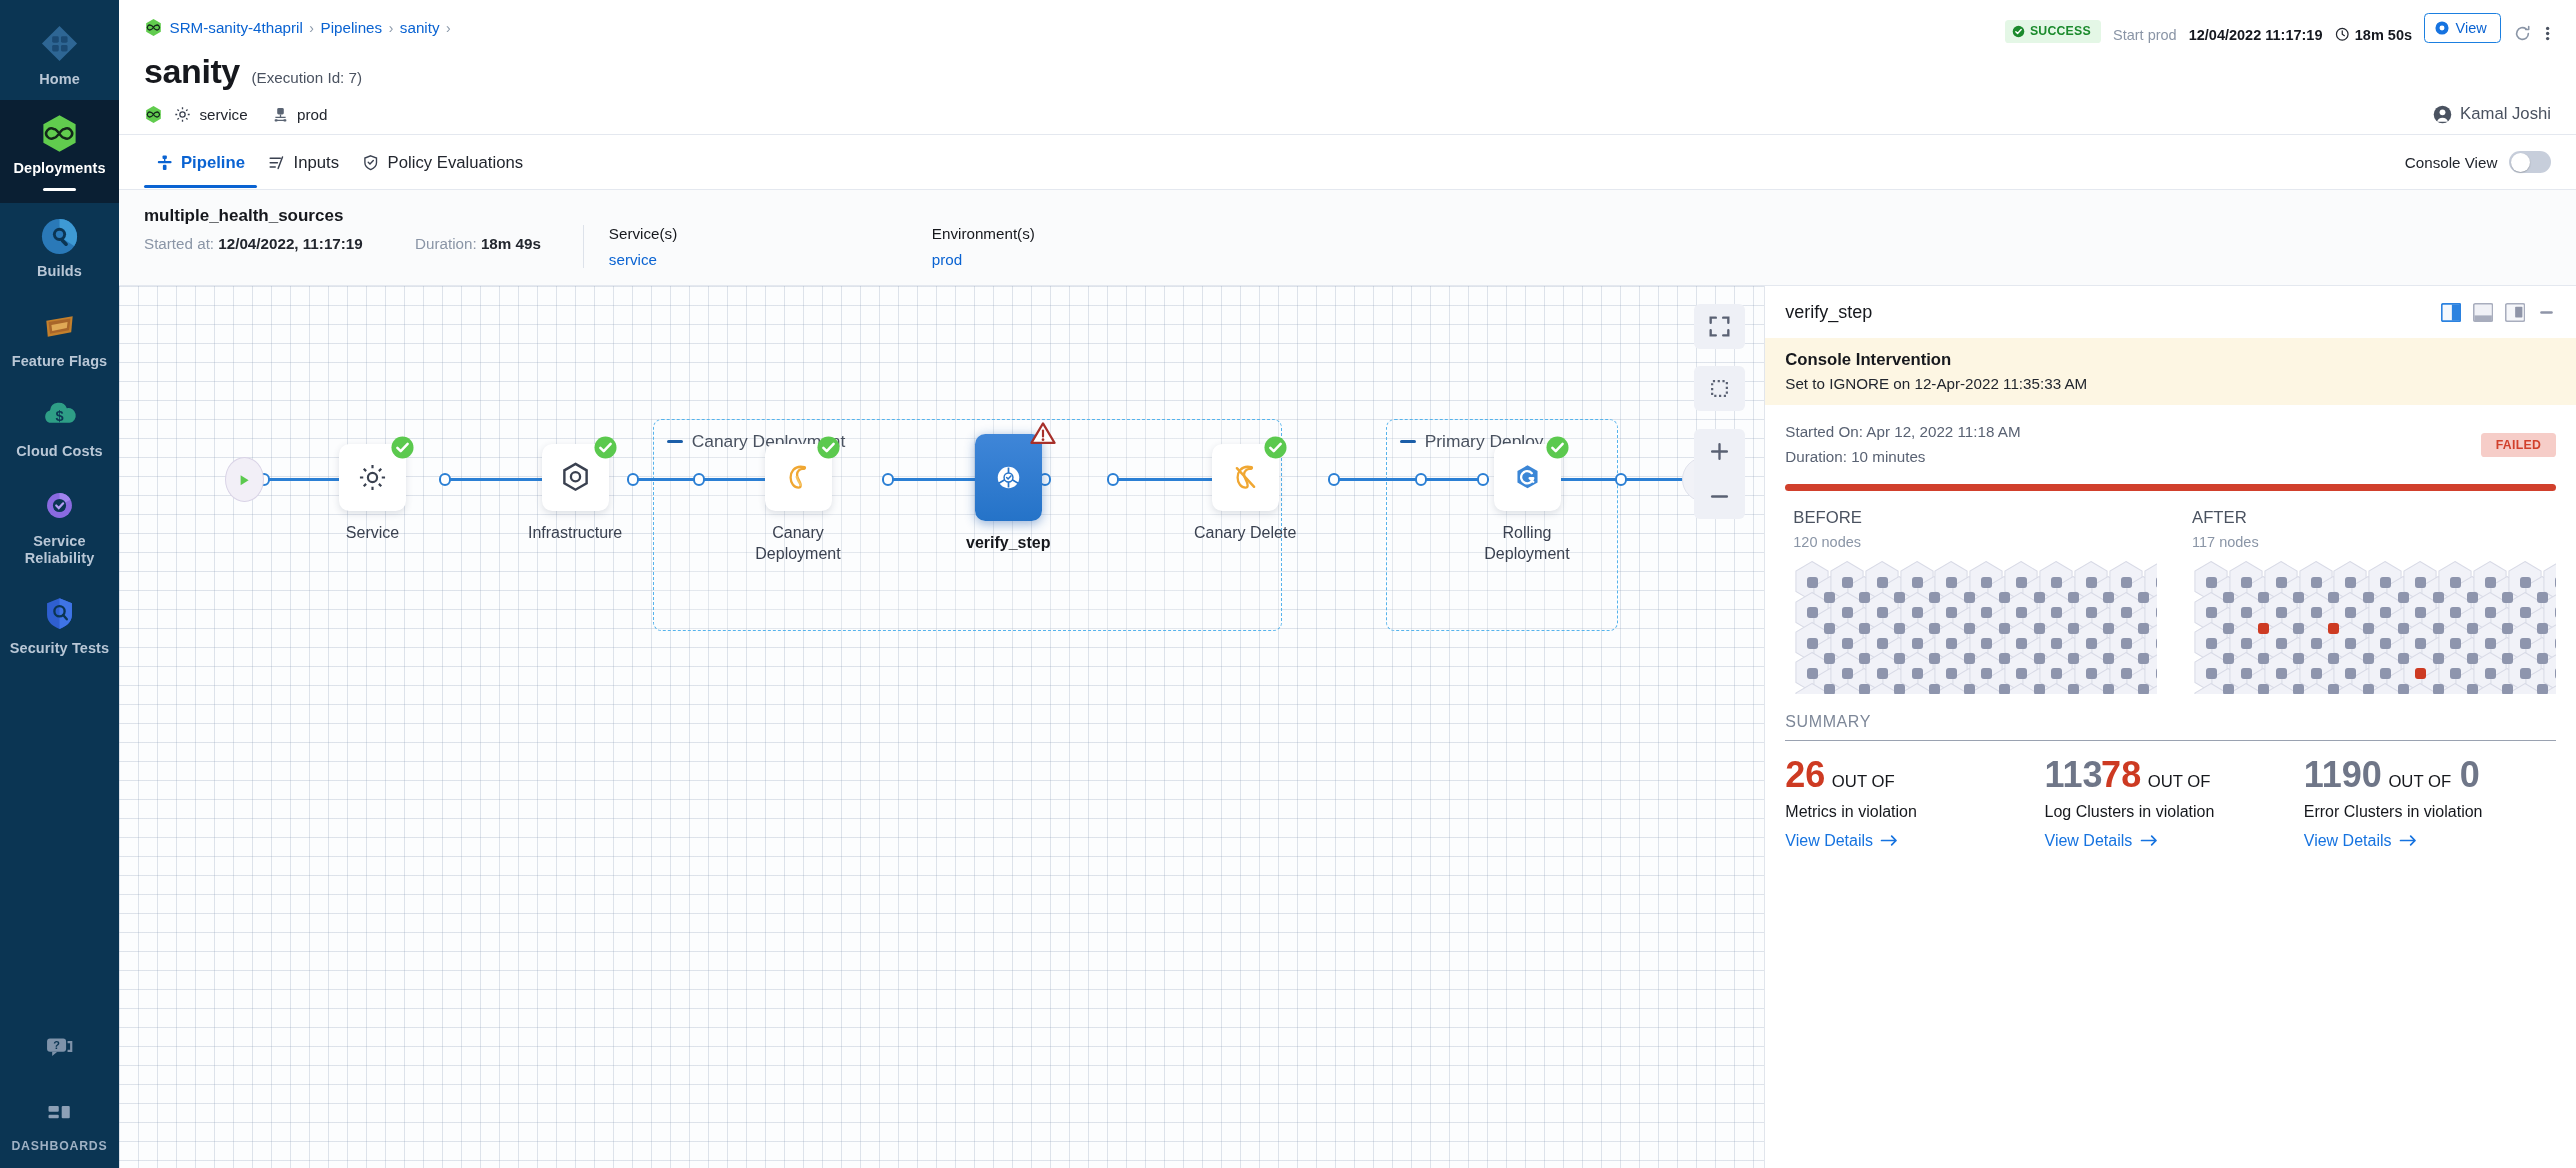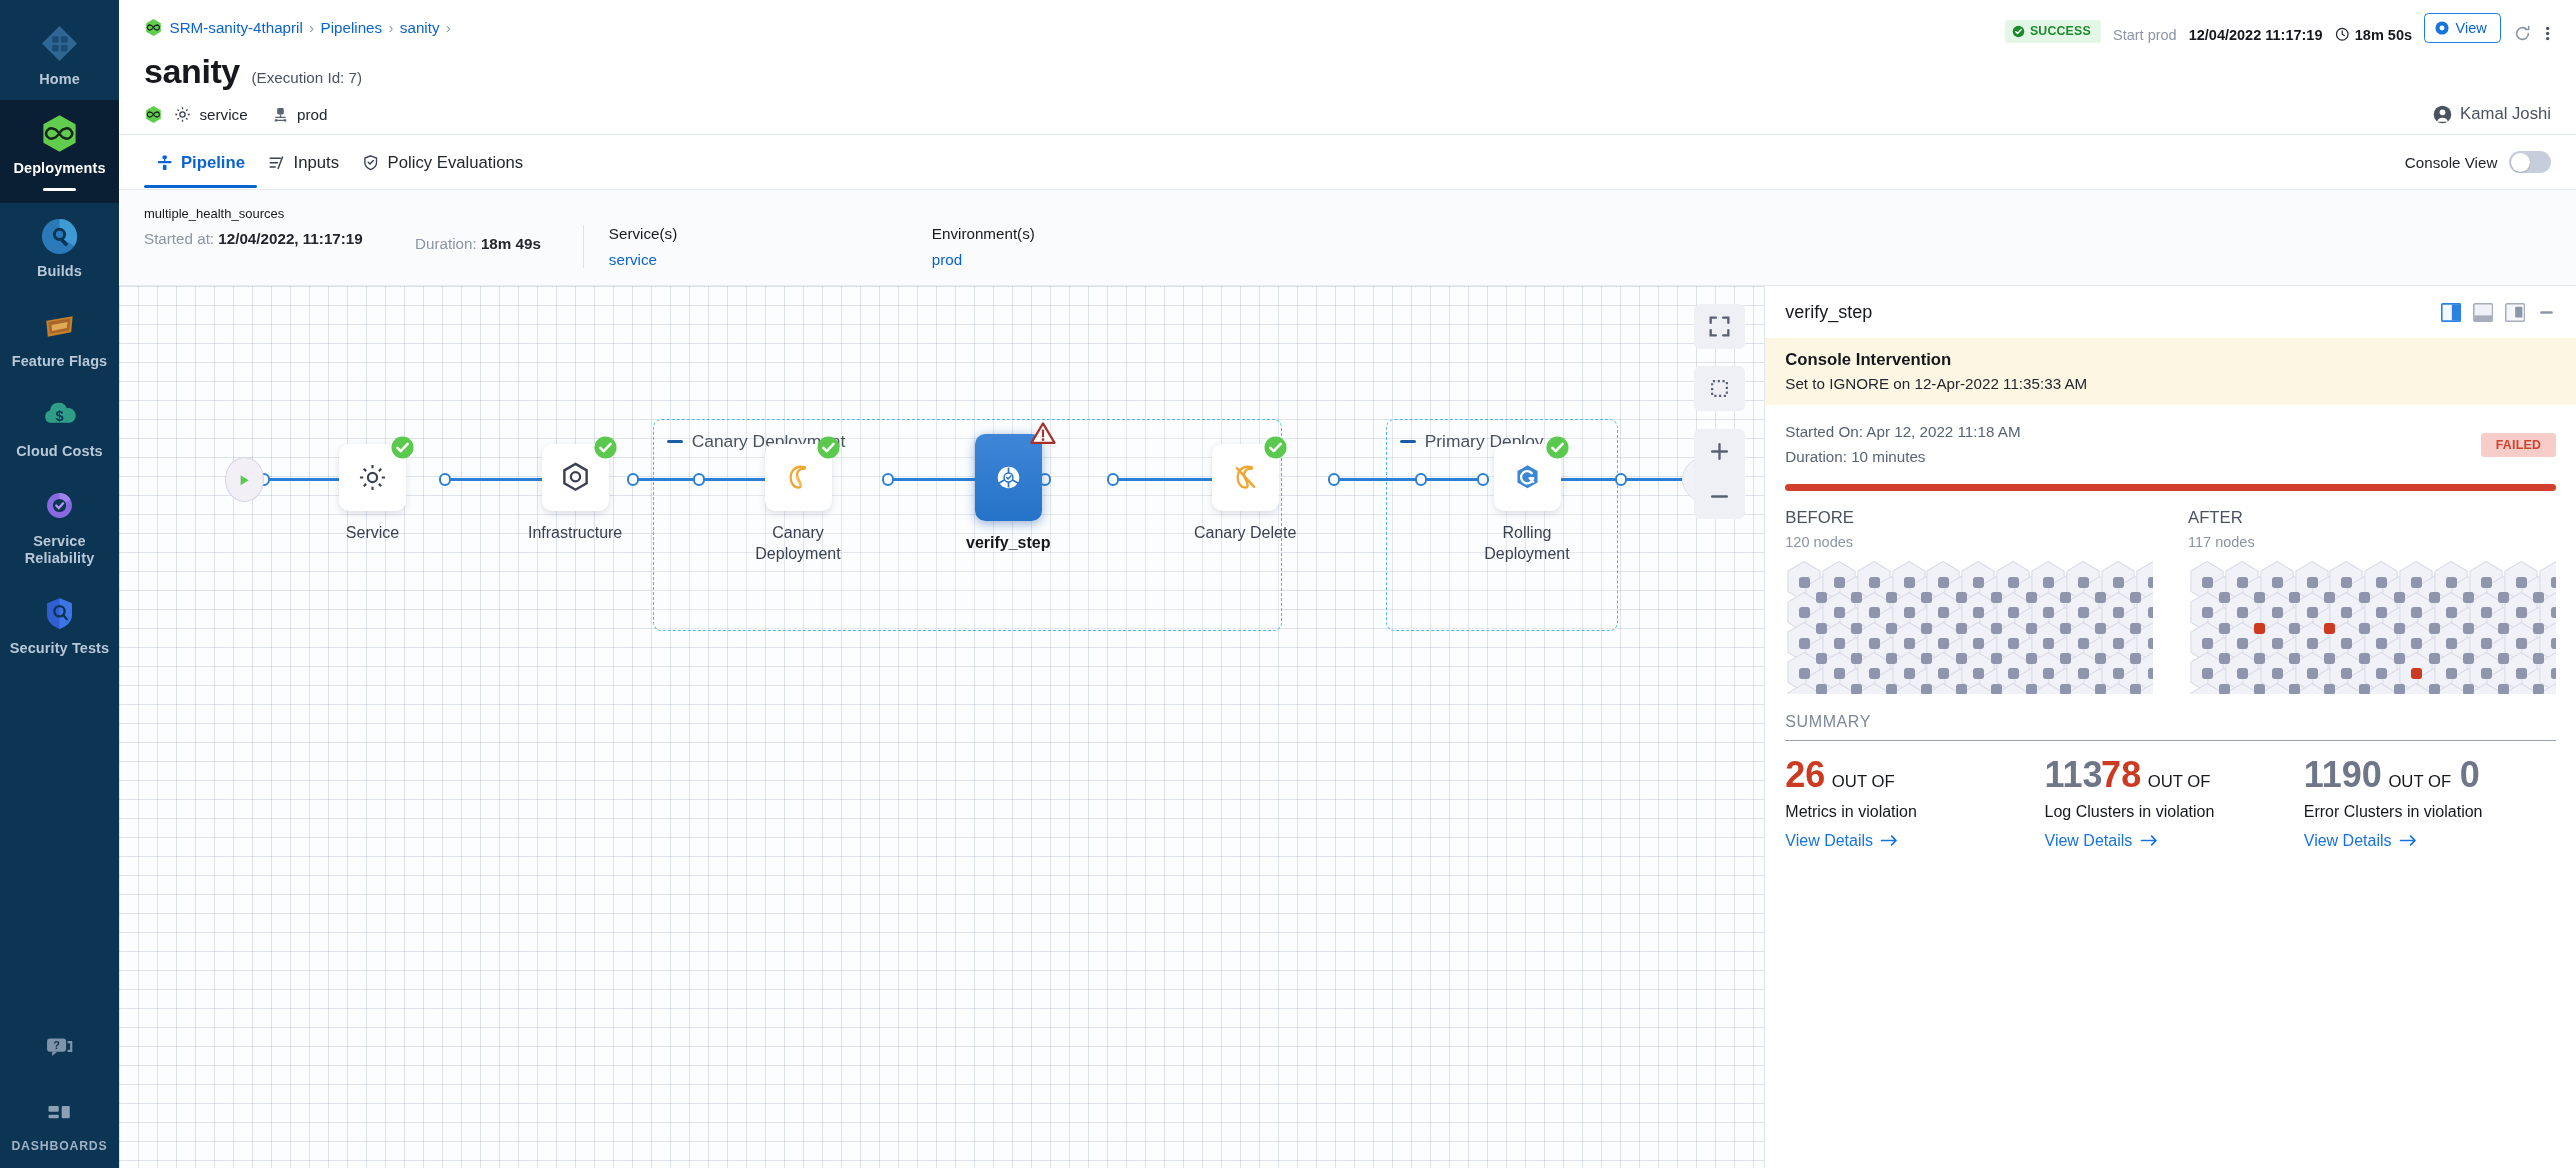--- a/index.html
+++ b/index.html
@@ -81,21 +81,21 @@
   .console-label { font-size: 15.2px; color: #22262e; }
   .toggle { width: 42px; height: 22px; border-radius: 11px; background: #c7cedb;
             position: relative; cursor: pointer; }
   .toggle .knob { position: absolute; top: 1.5px; left: 1.5px; width: 19px; height: 19px;
                   border-radius: 50%; background: #fff; box-shadow: 0 0.7px 1.5px rgba(0,0,0,.25); }
 
   
   .infostrip { background: #fafbfc; padding: 16px 25px 17.4px; display: flex; align-items: flex-start;
                flex: 0 0 auto; }
   .info-blockA { min-width: 225px; }
-  .stage-name { font-size: 13px; font-weight: 400; color: #16181d; }
+  .stage-name { font-size: 17px; font-weight: 700; color: #16181d; }
   .stage-sub { font-size: 15.2px; color: #8a95a6; margin-top: 8.7px; }
   .stage-sub b { color: #22262e; font-weight: 700; }
   .info-dur { font-size: 15.2px; color: #8a95a6; margin-left: 46px; margin-top: 29px; }
   .info-dur b { color: #22262e; font-weight: 700; }
   .info-col { margin-left: 42px; padding-left: 25px; border-left: 0.7px solid #dde2ea;
               margin-top: 19px; min-width: 211px; }
   .info-col.second { border-left: none; margin-left: 0; }
   .info-col-h { font-size: 15.2px; color: #16181d; }
   .info-col-v { font-size: 15.2px; color: #0a63d2; margin-top: 8.7px; cursor: pointer; }
 
@@ -162,21 +162,21 @@
 
   .det-body { padding: 17.4px 20.3px 0; flex: 1 1 auto; min-height: 0; overflow: hidden; }
   .det-row { display: flex; align-items: center; }
   .det-started { font-size: 15.2px; color: #596273; }
   .det-duration { font-size: 15.2px; color: #596273; margin-top: 8px; }
   .failed-pill { margin-left: auto; background: #f6cdc8; color: #d1402c; font-size: 12.3px;
                  font-weight: 700; letter-spacing: 0.3px; padding: 5.1px 14.5px; border-radius: 3.6px;
                  margin-top: 2.9px; }
   .redbar { height: 6.5px; background: #d1402c; border-radius: 3.6px; margin-top: 19.6px; }
 
-  .ba-grid { display: flex; gap: 35px; margin-top: 17.4px; }
+  .ba-grid { display: flex; gap: 35px; margin-top: 17.4px; margin-left: 8px; }
   .ba-col { flex: 1 1 0; min-width: 0; }
   .ba-h { font-size: 16.7px; color: #4a5260; }
   .ba-n { font-size: 14.5px; color: #8a95a6; margin-top: 5.8px; }
   .hexwrap { margin-top: 10.2px; height: 134px; overflow: hidden; position: relative; }
   .hexgrid { position: relative; }
   .hex { position: absolute; width: 38px; height: 44px; display:flex; align-items:center;
          justify-content:center; }
   .hex svg { position: absolute; inset: 0; }
   .hexdot { width: 11px; height: 11px; border-radius: 2.9px; background: #8e95ad; z-index: 1; }
   .hexdot.red { background: #cd3a22; }

